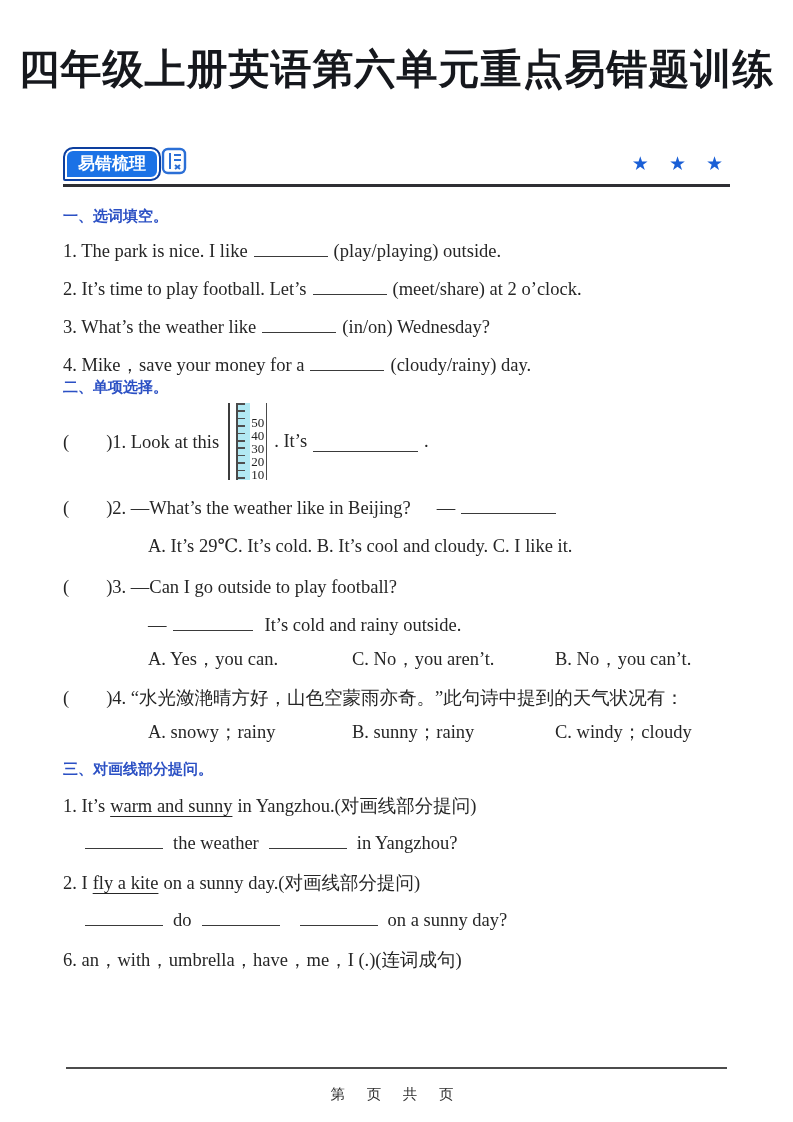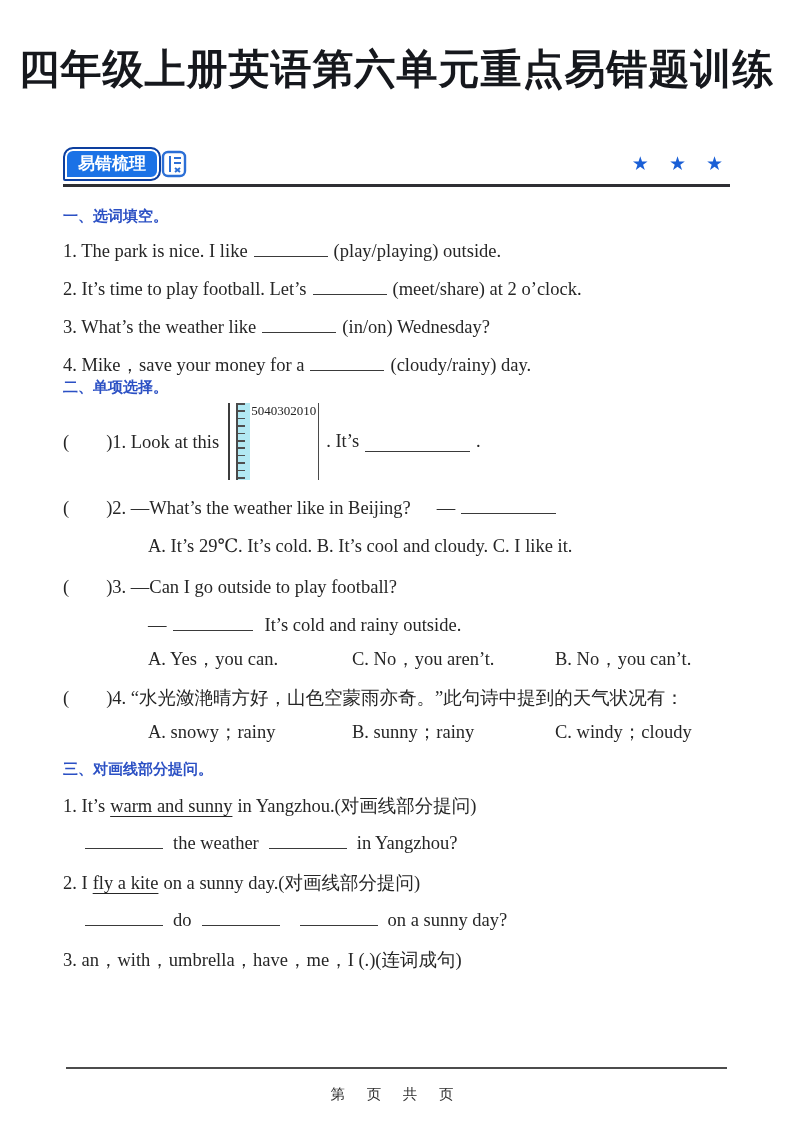--- a/index.html
+++ b/index.html
@@ -15,21 +15,21 @@
     margin-top:42px; text-align:center;
     font-family:"Liberation Sans","DejaVu Sans",sans-serif;
     font-weight:700; font-size:41px; color:#16181d; letter-spacing:1px;
   }
   
   .rule-row {
     margin:50px 63px 0 63px; padding-bottom:3px;
     border-bottom:3px solid #2e2f33;
     display:flex; align-items:center; justify-content:space-between;
   }
-  .badge-group { display:flex; align-items:center; }
+  .badge-group { display:flex; align-items:flex-start; }
   .badge {
     display:inline-block; background:#1b72e6; color:#ffffff;
     font-family:"Liberation Sans","DejaVu Sans",sans-serif;
     font-weight:700; font-size:17px; line-height:1;
     padding:6px 13px 7px 13px; border-radius:10px 10px 10px 2px;
     border:2px solid #0d3f9e; box-shadow:inset 0 0 0 2px #ffffff;
   }
   .paper-icon { display:inline-flex; }
   .stars {
     color:#1a5fd6; font-size:19px; letter-spacing:7px;
@@ -74,22 +74,22 @@
   
   .therm { display:inline-flex; align-items:stretch; height:77px; margin:0 7px 0 9px; }
   .t-outer { width:2px; background:#3c3c3c; margin-right:6px; }
   .t-scale { display:flex; border-left:2px solid #4a4a4a; border-right:1.5px solid #4a4a4a; }
   .t-merc {
     width:12px; background-color:#b2e9f3;
     background-image:repeating-linear-gradient(to bottom,#4f4f4f 0 1.6px,transparent 1.6px 7.4px);
     background-size:7px 100%; background-repeat:no-repeat;
   }
   .t-nums {
-    display:flex; flex-direction:row; justify-content:space-between;
-    font-size:13px; line-height:1; padding:1px 2px 1px 1px; color:#222;
+    display:flex; flex-direction:column; justify-content:space-between;
+    font-size:13px; line-height:1; padding:1px 2px 1px 1px; color:#222;margin-top:12px;
   }
   
   .footer { position:absolute; left:66px; right:66px; bottom:18px; }
   .f-line { border-top:2px solid #4c4c4c; }
   .f-text {
     margin-top:16px; text-align:center; font-size:14.5px;
     letter-spacing:9px; color:#2e2e2e;
   }
 </style>
 </head>
@@ -186,21 +186,21 @@
       <span class="blank"></span><span>the weather</span><span class="blank"></span><span>in Yangzhou?</span>
     </p>
 
     <p class="s3item">
       <span>2. I</span><span class="u">fly a kite</span><span>on a sunny day.(对画线部分提问)</span>
     </p>
     <p class="ans">
       <span class="blank"></span><span>do</span><span class="blank"></span><span class="blank"></span><span>on a sunny day?</span>
     </p>
 
-    <p class="s3item">3. an，with，umbrella，have，me，I (.)(连词成句)</p>
+    <p class="s3item">6. an，with，umbrella，have，me，I (.)(连词成句)</p>
 
   </div>
 
   <div class="footer">
     <div class="f-line"></div>
     <div class="f-text">第 页 共 页</div>
   </div>
 
 </div>
 

